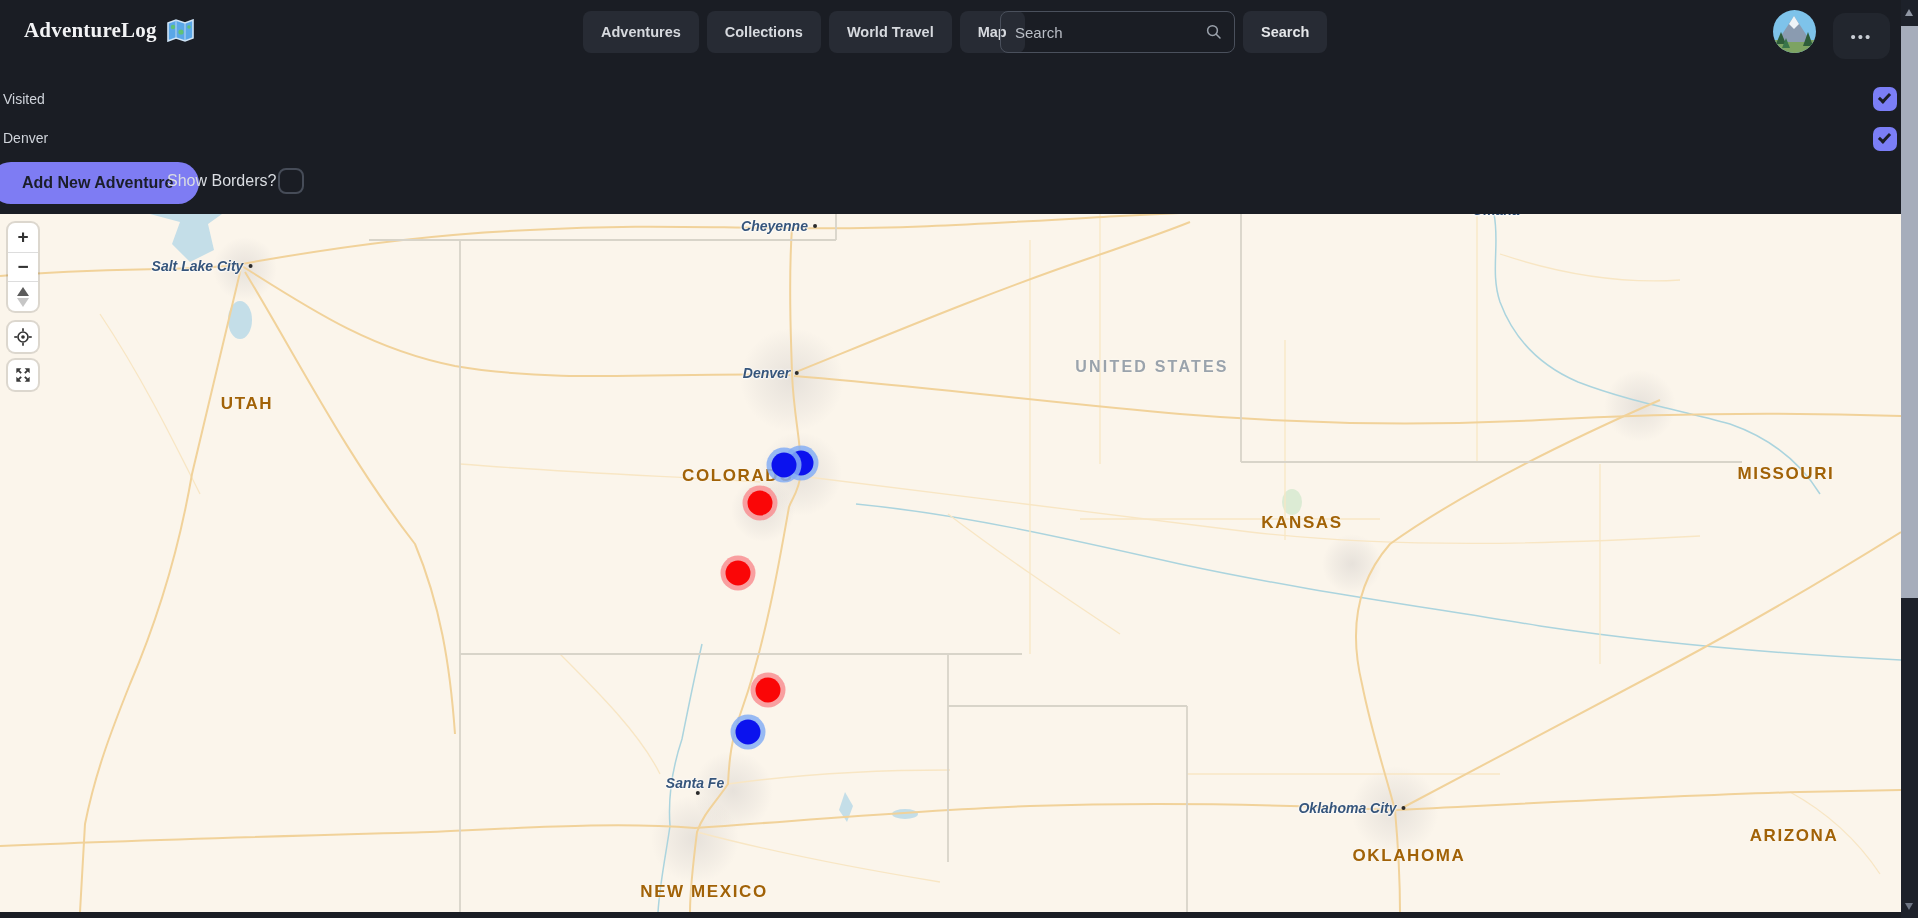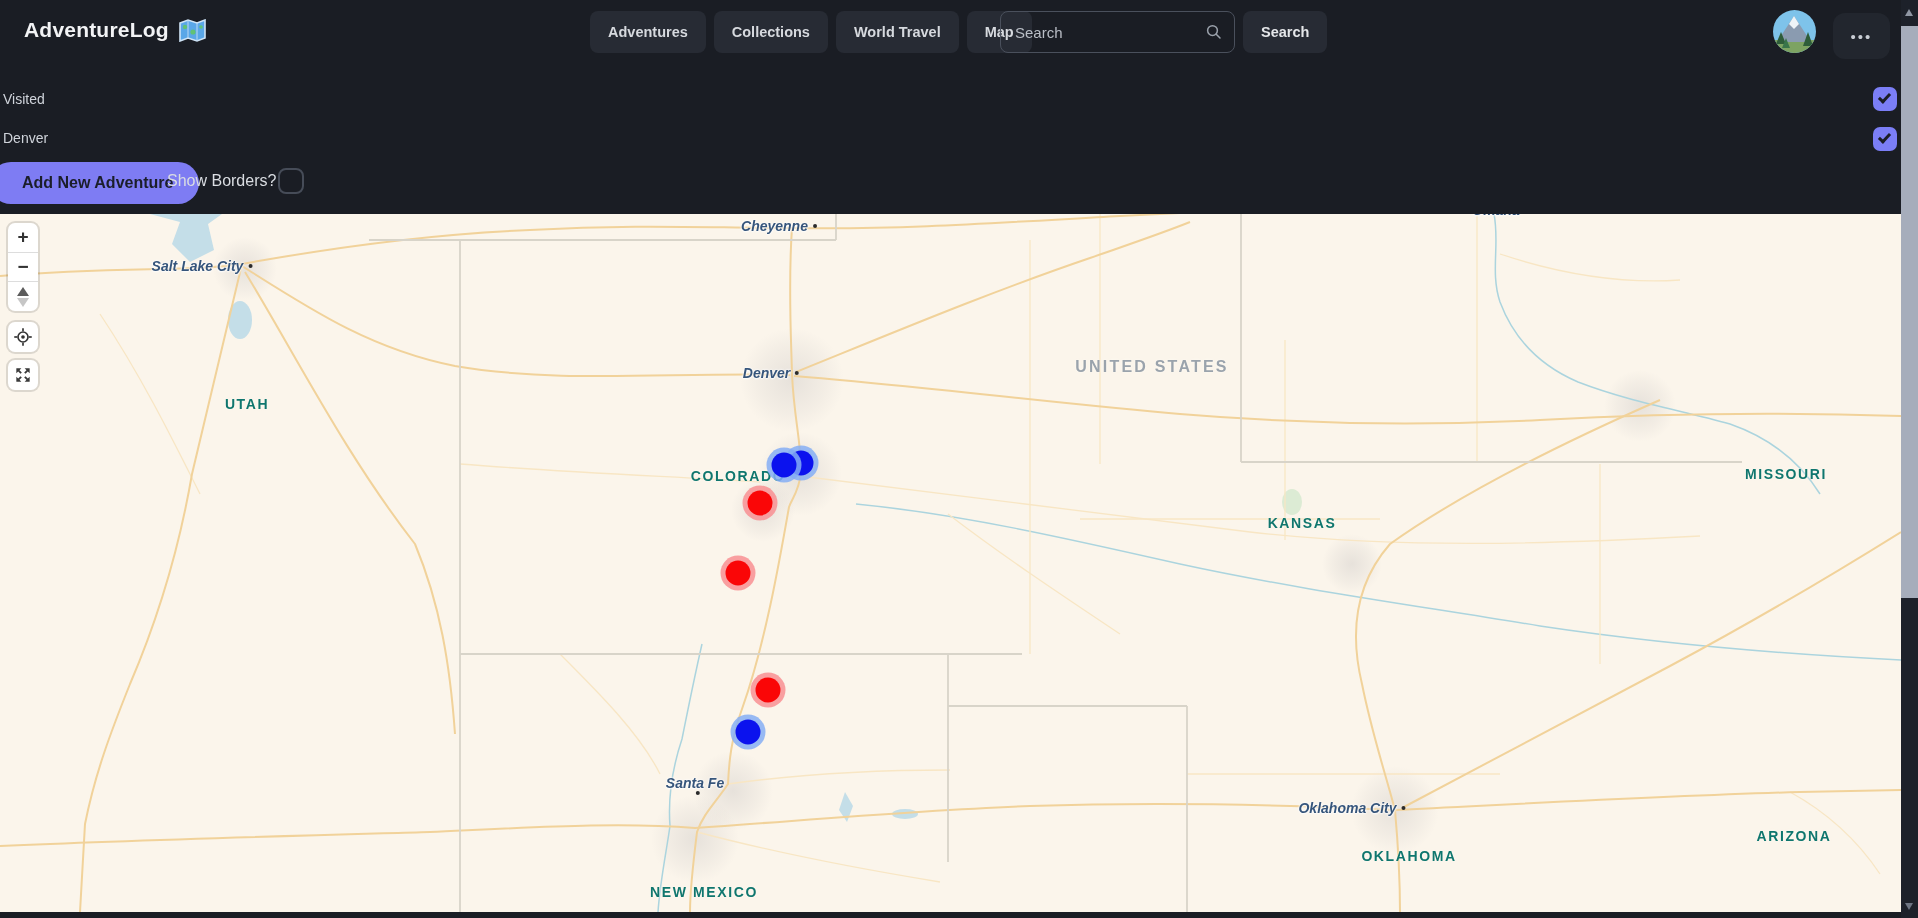--- a/index.html
+++ b/index.html
@@ -6,22 +6,22 @@
   html,body { width:1918px; height:918px; overflow:hidden; }
   body {
     background:#1a1d24;
     font-family:"Liberation Sans", sans-serif;
     position:relative;
   }
 
   
   .header { position:absolute; left:0; top:0; width:1918px; height:64px; background:#1a1d24; z-index:20; }
   .logo { position:absolute; left:24px; top:18px; display:flex; align-items:center; gap:10px;
-          color:#f2f3f5; font-size:21px; font-weight:bold; letter-spacing:.2px; }
-  .nav-group { position:absolute; left:583px; top:11px; display:flex; gap:8px;margin-left:7px; }
+          color:#f2f3f5; font-size:21px; font-weight:bold; letter-spacing:.2px;font-family:Liberation Serif, serif; }
+  .nav-group { position:absolute; left:583px; top:11px; display:flex; gap:8px; }
   .nav-btn { height:42px; padding:0 18px; background:#272b34; border:none; border-radius:8px;
              color:#d6d9de; font-size:14.5px; font-weight:600; font-family:inherit; cursor:pointer; }
   .search-wrap { position:absolute; left:1000px; top:11px; width:235px; height:42px; }
   .search-input { width:100%; height:100%; background:transparent; border:1px solid #4a505c; border-radius:8px;
                   color:#e5e7ea; font-size:15px; font-family:inherit; padding:0 38px 0 14px; outline:none; }
   .search-input::placeholder { color:#b9bec6; }
   .search-icon { position:absolute; right:12px; top:12px; }
   .search-btn { position:absolute; left:1243px; top:11px; height:42px; padding:0 18px; background:#272b34;
                 border:none; border-radius:8px; color:#e5e7ea; font-size:14.5px; font-weight:600; font-family:inherit; cursor:pointer; }
   .avatar { position:absolute; left:1773px; top:10px; width:43px; height:43px; border-radius:50%; overflow:hidden; cursor:pointer; }
@@ -41,21 +41,21 @@
   .add-btn { position:absolute; left:-10px; top:162px; height:42px; padding:0 26px 0 32px; background:#7e7cf3;
              border:none; border-radius:21px; color:#1b1e2a; font-size:16px; font-weight:600; font-family:inherit; cursor:pointer; }
   .show-borders-label { position:absolute; left:167px; top:172px; color:#dadde2; font-size:16px; }
   .empty-checkbox { position:absolute; left:278px; top:168px; width:26px; height:26px; border:2px solid #464c58;
                     border-radius:8px; background:transparent; cursor:pointer; }
 
   
   .map { position:absolute; left:0; top:214px; width:1901px; height:698px; background:#fbf5eb; overflow:hidden; z-index:5; }
   .map svg.basemap { position:absolute; left:0; top:0; }
 
-  .state-label { position:absolute; transform:translate(-50%,-50%); color:#0f766e; font-size:14px; font-weight:bold;
+  .state-label { position:absolute; transform:translate(-50%,-50%); color:#a16207; font-size:17px; font-weight:bold;
                  letter-spacing:1.6px; white-space:nowrap; text-shadow:0 0 3px rgba(255,252,245,.9); }
   .state-label.large { font-size:16px; letter-spacing:2.2px; color:#9aa3ac; }
   .city-label { position:absolute; transform:translate(-50%,-50%); display:flex; align-items:center; white-space:nowrap;
                 color:#36557b; font-size:14px; font-weight:bold;
                 text-shadow:0 0 2px #fff, 0 0 3px rgba(255,255,255,.9), 0 1px 2px rgba(255,255,255,.8);font-style:italic; }
   .city-dot { width:4px; height:4px; background:#2b2b2b; border-radius:50%; margin-left:5px; }
 
   .marker { position:absolute; width:25px; height:25px; border-radius:50%; transform:translate(-50%,-50%); cursor:pointer; z-index:6; }
   .marker.visited { background:#fa0607; box-shadow:0 0 0 5px rgba(249,138,141,.8); }
   .marker.planned { background:#0b12ee; box-shadow:0 0 0 5px rgba(133,174,245,.85); }

